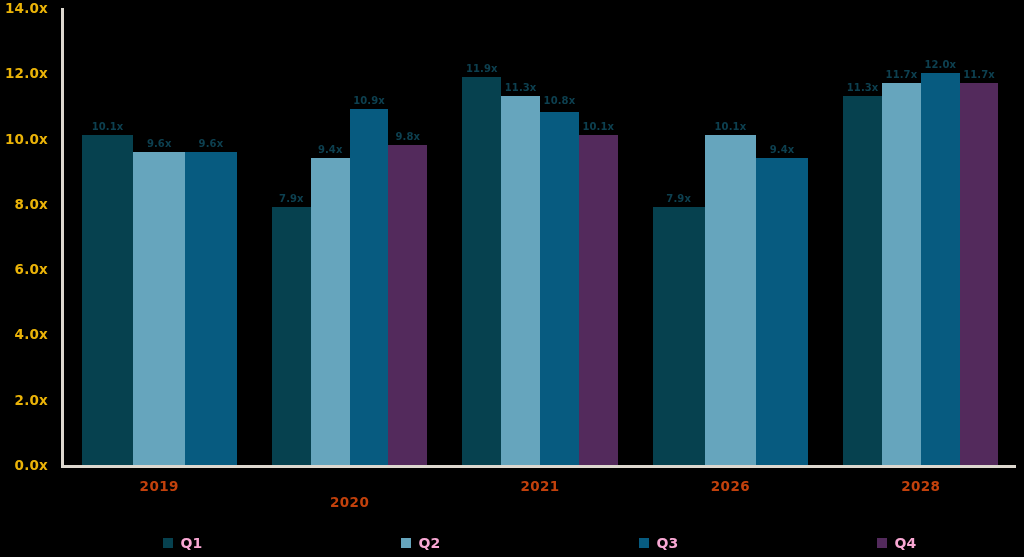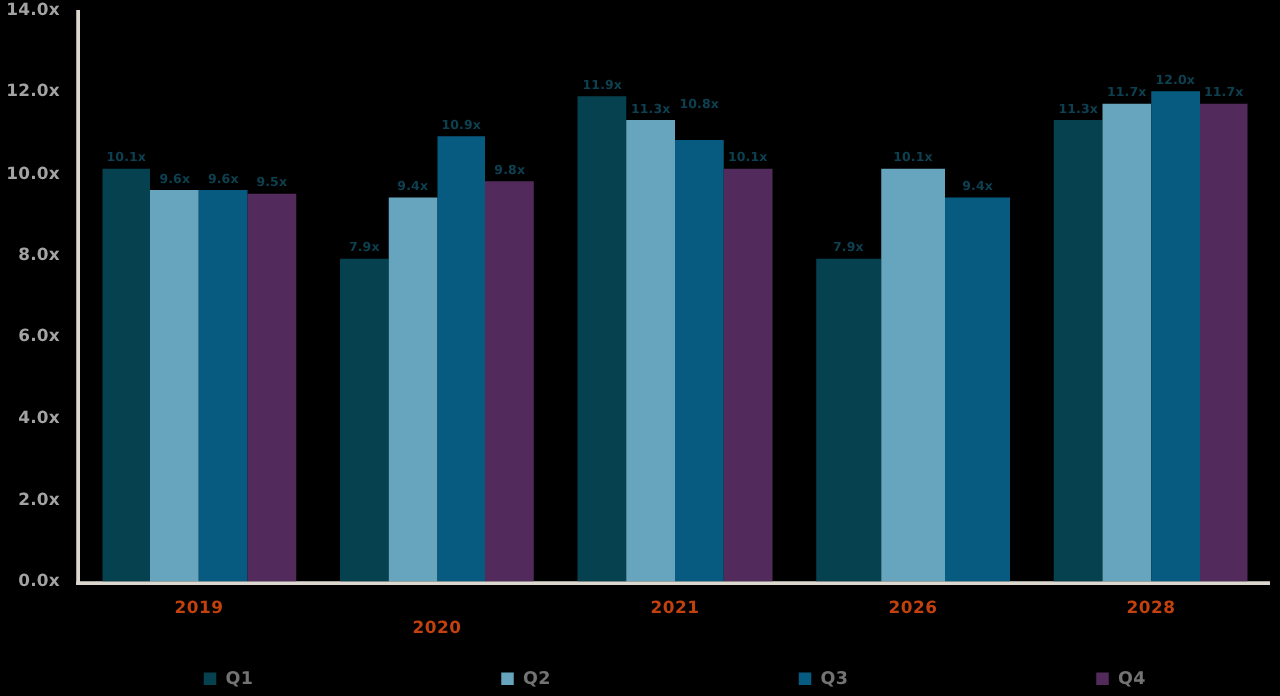--- a/index.html
+++ b/index.html
@@ -28,21 +28,21 @@
     top: 0;
     width: 56px;
     height: 475px;
   }
   .y-tick-label {
     position: absolute;
     right: 8px;
     transform: translateY(-50%);
     font-size: 13.5px;
     font-weight: bold;
-    color: #a3a3a3;
+    color: #eab308;
     letter-spacing: 0.2px;
     white-space: nowrap;
   }
 
   .axis-line-y {
     position: absolute;
     left: 61px;
     top: 8px;
     width: 3px;
     height: 460px;
@@ -139,21 +139,21 @@
     gap: 7px;
   }
   .legend-swatch {
     width: 10px;
     height: 10px;
     flex: none;
   }
   .legend-text {
     font-size: 14px;
     font-weight: bold;
-    color: #737373;
+    color: #f9a8d4;
     letter-spacing: 0.3px;
   }
 </style>
 </head>
 <body>
 
 <div id="chart-root">
 
   <div class="y-axis-labels" id="y-axis-labels">
       <div class="y-tick-label" style="top: 465px;">0.0x</div>
@@ -177,24 +177,20 @@
             <div class="bar-label" style="bottom: 332.693px;">10.1x</div>
           </div>
           <div class="bar-wrap">
             <div class="bar" style="height: 313.371px; background: rgb(102, 165, 189);"></div>
             <div class="bar-label" style="bottom: 316.371px;">9.6x</div>
           </div>
           <div class="bar-wrap">
             <div class="bar" style="height: 313.371px; background: rgb(7, 91, 128);"></div>
             <div class="bar-label" style="bottom: 316.371px;">9.6x</div>
           </div>
-          <div class="bar-wrap">
-            <div class="bar" style="height: 310.107px; background: rgb(83, 42, 92);"></div>
-            <div class="bar-label" style="bottom: 313.107px;">9.5x</div>
-          </div>
         </div>
       </div>
       <div class="group" style="left: 21.85%; width: 16.3%;">
         <div class="group-bars">
           <div class="bar-wrap">
             <div class="bar" style="height: 257.879px; background: rgb(6, 65, 79);"></div>
             <div class="bar-label" style="bottom: 260.879px;">7.9x</div>
           </div>
           <div class="bar-wrap">
             <div class="bar" style="height: 306.843px; background: rgb(102, 165, 189);"></div>
@@ -215,21 +211,21 @@
           <div class="bar-wrap">
             <div class="bar" style="height: 388.45px; background: rgb(6, 65, 79);"></div>
             <div class="bar-label" style="bottom: 391.45px;">11.9x</div>
           </div>
           <div class="bar-wrap">
             <div class="bar" style="height: 368.864px; background: rgb(102, 165, 189);"></div>
             <div class="bar-label" style="bottom: 371.864px;">11.3x</div>
           </div>
           <div class="bar-wrap">
             <div class="bar" style="height: 352.543px; background: rgb(7, 91, 128);"></div>
-            <div class="bar-label" style="bottom: 376px;">10.8x</div>
+            <div class="bar-label" style="bottom: 359px;">10.8x</div>
           </div>
           <div class="bar-wrap">
             <div class="bar" style="height: 329.693px; background: rgb(83, 42, 92);"></div>
             <div class="bar-label" style="bottom: 332.693px;">10.1x</div>
           </div>
         </div>
       </div>
       <div class="group" style="left: 61.85%; width: 16.3%;">
         <div class="group-bars">
           <div class="bar-wrap">

